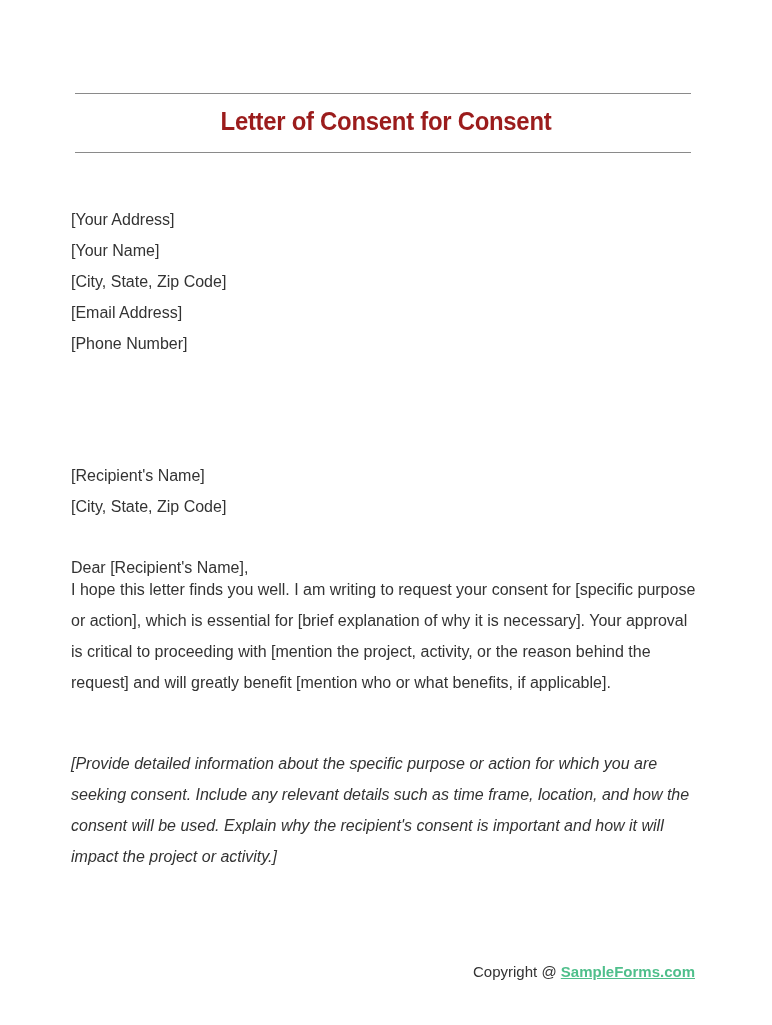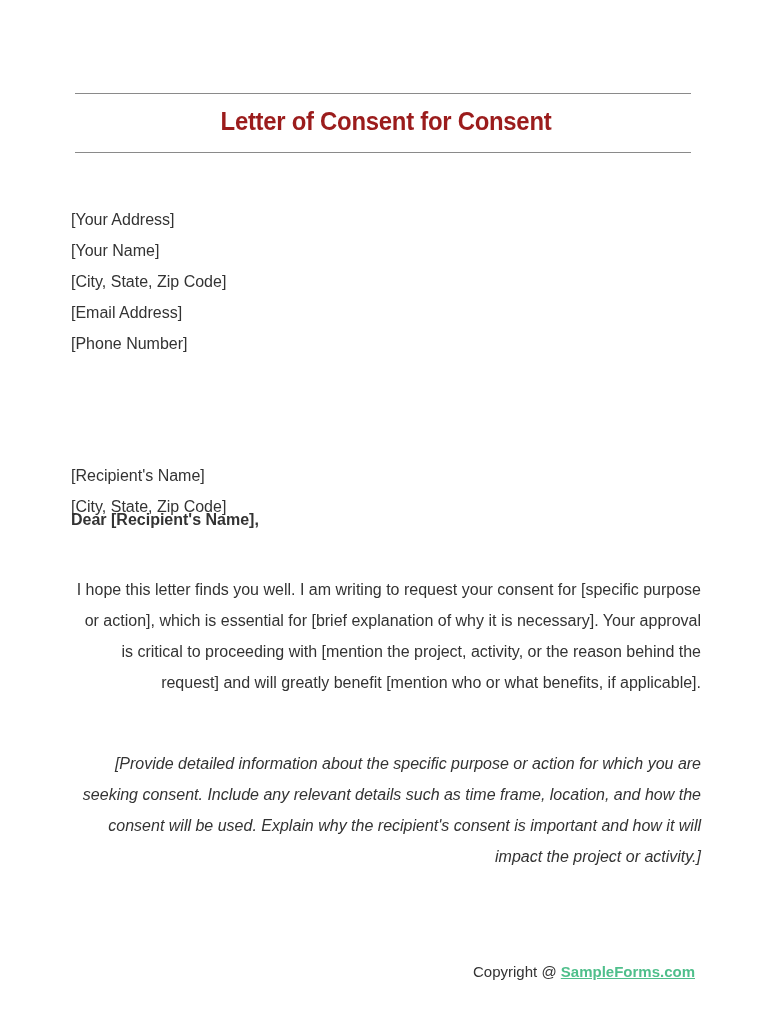--- a/index.html
+++ b/index.html
@@ -8,24 +8,24 @@
   .rule { position: absolute; left: 75px; width: 616px; height: 1px; background: #8a8a8a; }
   .rule.top { top: 93px; }
   .rule.bottom { top: 152px; }
   .title { position: absolute; top: 106px; left: 0; width: 772px; text-align: center;
            font-family: "Liberation Sans", sans-serif; font-weight: bold; font-size: 26px;
            color: #9b1c1c; letter-spacing: -0.3px; transform: scaleX(0.92); }
   .block { position: absolute; left: 71px; width: 630px; font-size: 16px; line-height: 31px; color: #333; }
   .line { display: block; white-space: nowrap; }
   .sender { top: 204px; }
   .recipient { top: 420px; margin-top: 40px; }
-  .salutation { top: 504px; font-weight: bold; }
+  .salutation { top: 552px; }
   .para1 { top: 574px; }
   .para2 { top: 748px; font-style: italic; }
-  .para { white-space: normal; text-align: right; }
+  .para { white-space: normal; }
   .footer { position: absolute; top: 963px; right: 77px; font-size: 15px; color: #333; margin-left: 10px; }
   .footer a { color: #4fbf8b; font-weight: bold; text-decoration: underline; }
 </style>
 </head>
 <body>
 
 <div class="rule top"></div>
 <div class="title">Letter of Consent for Consent</div>
 <div class="rule bottom"></div>
 

